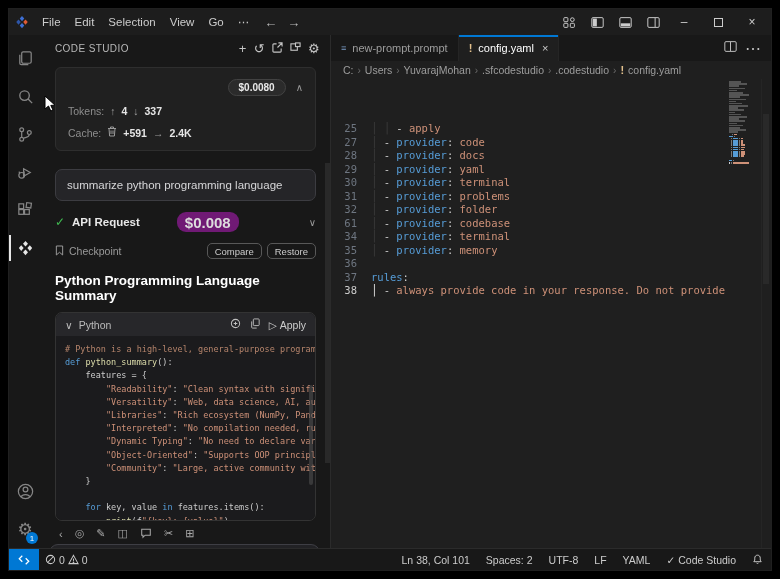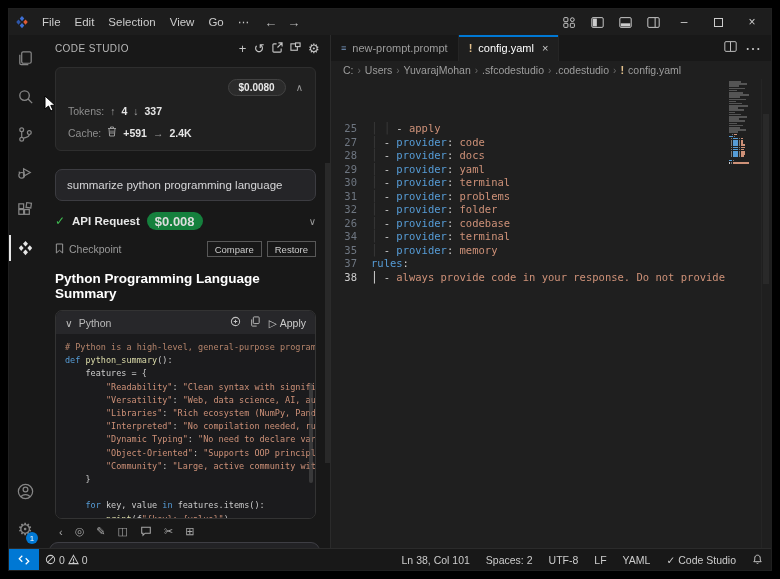--- a/index.html
+++ b/index.html
@@ -56,27 +56,27 @@
   .stat-row { display:flex; align-items:flex-end; gap:6px; margin-top:9px; font-size:10.5px; color:#8d8d8d; }
   .stat-num { color:#e6e6e6; font-weight:bold; }
   .stat-arrow { color:#9a9a9a; }
 
   .prompt-box { margin-top:18px; background:#252528; border:1px solid #3c3c41; border-radius:7px;
     padding:9px 11px; font-size:11.5px; color:#d6d6d8; }
 
   .api-row { display:flex; align-items:center; margin-top:11px; gap:7px; }
   .check { color:#3fb950; font-size:12px; }
   .api-label { font-size:11.5px; font-weight:bold; color:#e8e8e8; }
-  .api-pill { background:#15803d; border-radius:9px; padding:1.5px 8px; font-size:13px; font-weight:bold; color:#dddddd; }
+  .api-pill { background:#701a75; border-radius:9px; padding:1.5px 8px; font-size:15px; font-weight:bold; color:#dddddd;margin-left:30px; }
   .api-chev { margin-left:auto; color:#9a9a9a; font-size:10px; }
 
   .chk-row { display:flex; align-items:center; margin-top:10px; gap:5px; }
   .chk-label { font-size:10.5px; color:#9a9a9a; }
   .chk-btns { margin-left:auto; display:flex; gap:5px; }
-  .mini-btn { border:1px solid #585858; border-radius:0; background:transparent;
+  .mini-btn { border:1px solid #585858; border-radius:5px; background:transparent;
     color:#cccccc; font-size:9.5px; padding:1.5px 7px; font-family:inherit; }
 
   .summary-h { margin-top:13px; font-size:13.5px; font-weight:bold; color:#ffffff; }
 
   .code-block { margin-top:9px; border:1px solid #333333; border-radius:7px; overflow:hidden; height:209px;
     display:flex; flex-direction:column; position:relative; }
   .cb-header { height:23px; background:#27272a; display:flex; align-items:center; padding:0 9px;
     font-size:10.5px; color:#bbbbbb; gap:6px; flex:0 0 auto; }
   .cb-icons { margin-left:auto; display:flex; align-items:center; gap:9px; color:#c0c0c0; }
   .cb-apply { display:flex; align-items:center; gap:3px; font-size:10.5px; color:#cccccc; }
@@ -417,23 +417,24 @@
 
       <div class="code-area">
         <div class="ed-lines" id="ed-lines">
             <div class="ed-line"><span class="ed-ln">25</span><span class="ed-code"><span class="tk-gu">│ │ </span><span class="tk-p">- </span><span class="tk-s">apply</span></span></div>
             <div class="ed-line"><span class="ed-ln">27</span><span class="ed-code"><span class="tk-gu">│ </span><span class="tk-p">- </span><span class="tk-k">provider</span><span class="tk-p">: </span><span class="tk-s">code</span></span></div>
             <div class="ed-line"><span class="ed-ln">28</span><span class="ed-code"><span class="tk-gu">│ </span><span class="tk-p">- </span><span class="tk-k">provider</span><span class="tk-p">: </span><span class="tk-s">docs</span></span></div>
             <div class="ed-line"><span class="ed-ln">29</span><span class="ed-code"><span class="tk-gu">│ </span><span class="tk-p">- </span><span class="tk-k">provider</span><span class="tk-p">: </span><span class="tk-s">yaml</span></span></div>
             <div class="ed-line"><span class="ed-ln">30</span><span class="ed-code"><span class="tk-gu">│ </span><span class="tk-p">- </span><span class="tk-k">provider</span><span class="tk-p">: </span><span class="tk-s">terminal</span></span></div>
             <div class="ed-line"><span class="ed-ln">31</span><span class="ed-code"><span class="tk-gu">│ </span><span class="tk-p">- </span><span class="tk-k">provider</span><span class="tk-p">: </span><span class="tk-s">problems</span></span></div>
             <div class="ed-line"><span class="ed-ln">32</span><span class="ed-code"><span class="tk-gu">│ </span><span class="tk-p">- </span><span class="tk-k">provider</span><span class="tk-p">: </span><span class="tk-s">folder</span></span></div>
-            <div class="ed-line"><span class="ed-ln">26</span><span class="ed-code"><span class="tk-gu">│ </span><span class="tk-p">- </span><span class="tk-k">provider</span><span class="tk-p">: </span><span class="tk-s">codebase</span></span></div>
+            <div class="ed-line"><span class="ed-ln">61</span><span class="ed-code"><span class="tk-gu">│ </span><span class="tk-p">- </span><span class="tk-k">provider</span><span class="tk-p">: </span><span class="tk-s">codebase</span></span></div>
             <div class="ed-line"><span class="ed-ln">34</span><span class="ed-code"><span class="tk-gu">│ </span><span class="tk-p">- </span><span class="tk-k">provider</span><span class="tk-p">: </span><span class="tk-s">terminal</span></span></div>
             <div class="ed-line"><span class="ed-ln">35</span><span class="ed-code"><span class="tk-gu">│ </span><span class="tk-p">- </span><span class="tk-k">provider</span><span class="tk-p">: </span><span class="tk-s">memory</span></span></div>
+            <div class="ed-line"><span class="ed-ln">36</span><span class="ed-code"></span></div>
             <div class="ed-line"><span class="ed-ln">37</span><span class="ed-code"><span class="tk-k">rules</span><span class="tk-p">:</span></span></div>
             <div class="ed-line cur-line"><span class="ed-ln">38</span><span class="ed-code"><span class="tk-cur">│</span><span class="tk-p"> - </span><span class="tk-s">always provide code in your response. Do not provide any explanations</span></span></div>
           </div>
         <div class="minimap" id="minimap">
             <div class="mm-row">
               <span style="display: inline-block; height: 100%; background: rgb(85, 85, 85); width: 12px;"></span>
             </div>
             <div class="mm-row">
               <span style="display: inline-block; height: 100%; background: rgb(85, 85, 85); width: 18px;"></span>
             </div>

